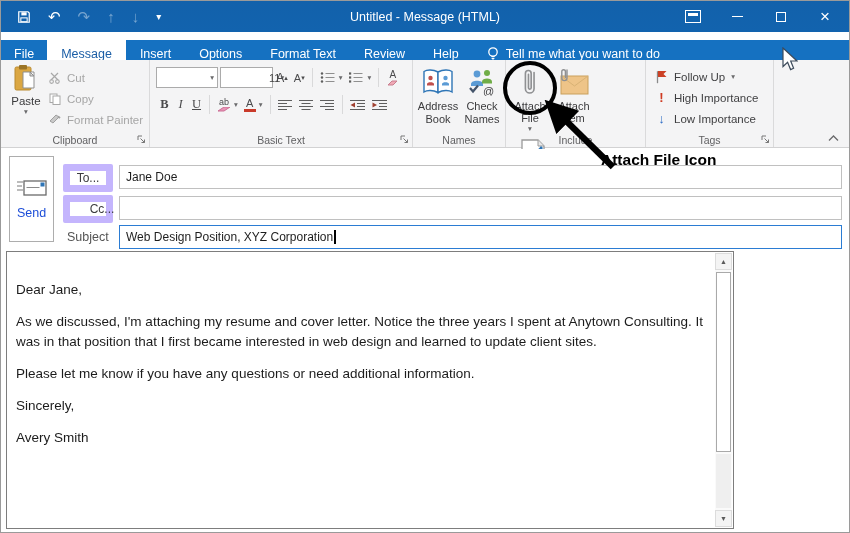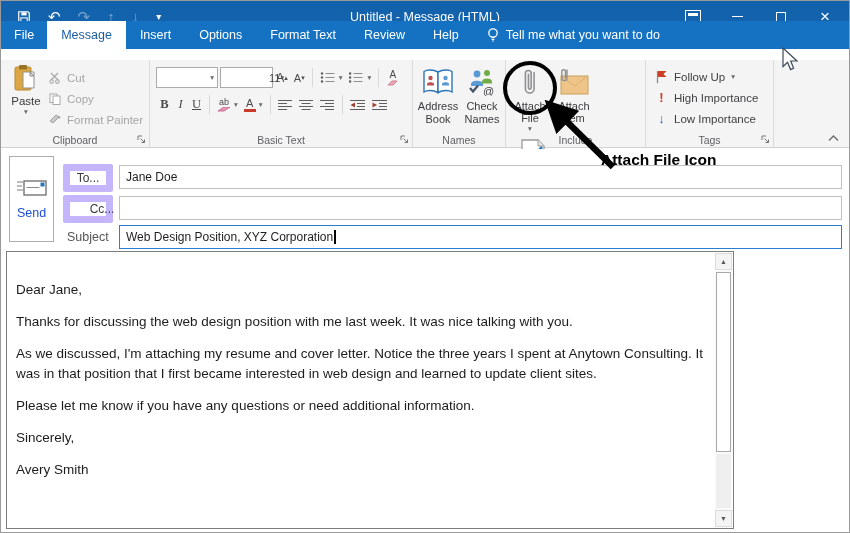--- a/index.html
+++ b/index.html
@@ -20,21 +20,21 @@
                display:flex; align-items:center; font-size:12.5px; white-space:nowrap; }
   .win-controls { position:absolute; right:2px; top:0; height:31px; display:flex; align-items:center; }
   .win-btn { width:44px; height:31px; display:flex; align-items:center; justify-content:center; color:#fff; }
   .min-glyph { display:block; width:11px; height:1.5px; background:#fff; }
   .max-glyph { display:block; width:10px; height:10px; border:1.5px solid #fff; }
   .close-glyph { font-size:17px; line-height:1; }
   .rdo-box { width:16px; height:13px; border:1.5px solid #fff; position:relative; }
   .rdo-box:before { content:""; position:absolute; left:2px; right:2px; top:2px; height:2.5px; background:#fff; }
 
   
-  .tabrow { position:absolute; top:20px; left:0; right:0; height:28px; background:#1571c1;
+  .tabrow { position:absolute; top:39px; left:0; right:0; height:28px; background:#1571c1;
             display:flex; align-items:stretch; color:#fff; font-size:12.5px; }
   .tab { display:flex; align-items:center; padding:0 14px; cursor:default; }
   .tab.active { background:#ffffff; color:#1b5ea6; }
   .tellme { display:flex; align-items:center; gap:7px; margin-left:14px; }
   .bulb-icon svg { display:block; }
 
   
   .ribbon { position:absolute; top:59px; left:0; right:0; height:88px; background:#f4f4f5;
             border-bottom:1px solid #d2d2d3; display:flex; }
   .group { position:relative; height:100%; border-right:1px solid #dadadb; flex:none; }
@@ -487,21 +487,20 @@
     <div class="subject-label">Subject</div>
     <div class="hfield subject-field">
       <span>Web Design Position, XYZ Corporation</span>
         <span class="text-caret"></span>
     </div>
   </div>
 
   <div class="bodybox">
     <div class="bodytext">
       <p>Dear Jane,</p>
-      <p>Thanks for discussing the web design position with me last week. It was nice talking with you.</p>
       <p>As we discussed, I'm attaching my resume and cover letter. Notice the three years I spent at Anytown Consulting. It was in that position that I first became interested in web design and learned to update client sites.</p>
       <p>Please let me know if you have any questions or need additional information.</p>
       <p>Sincerely,</p>
       <p>Avery Smith</p>
     </div>
     <div class="vscroll">
       <div class="sbtn up">
           <span>▲</span>
         </div>
       <div class="strack"></div>

